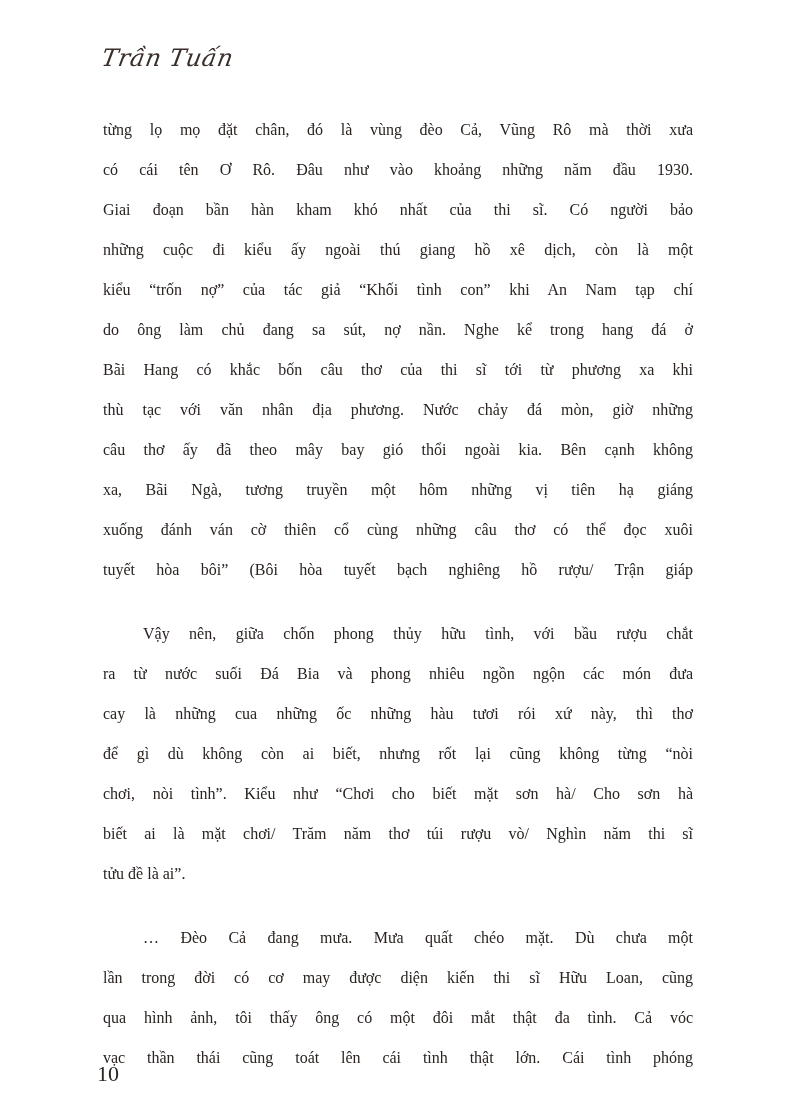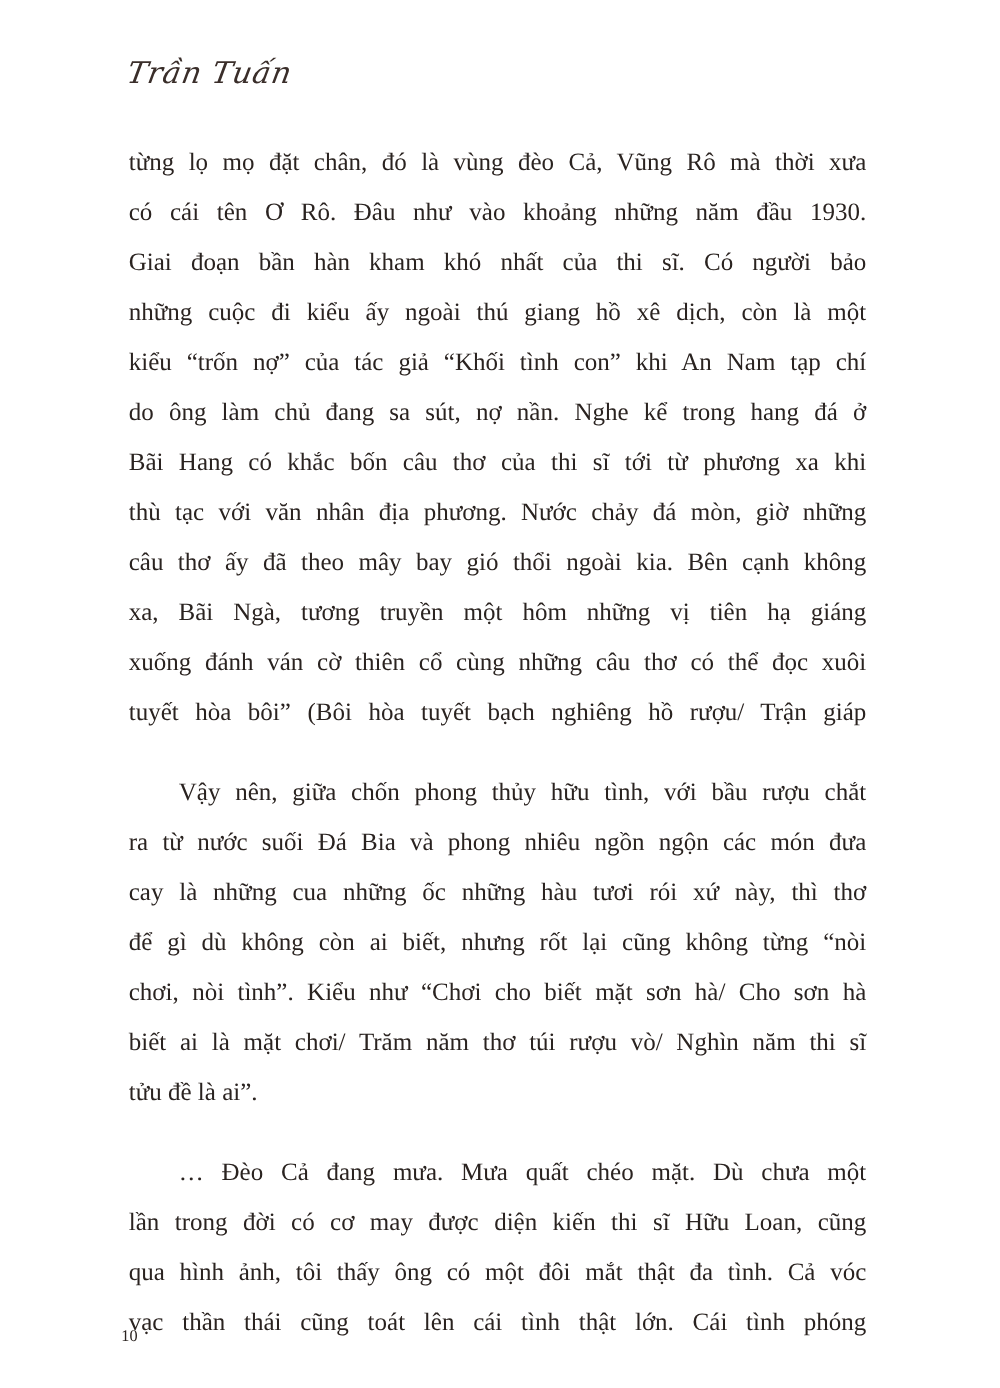--- a/index.html
+++ b/index.html
@@ -23,33 +23,33 @@
   }
   .body-text {
     position: absolute;
     left: 103px; top: 110px;
     width: 590px;
   }
   .line {
     display: block;
     height: 40px;
     line-height: 40px;
-    font-size: 20px;
+    font-size: 16px;
     white-space: nowrap;
     text-align: justify;
     text-align-last: justify;
   }
   .line.last { text-align-last: left; }
   .line.indent { padding-left: 40px; margin-top: 10px; }
   .para-gap { height: 14px; }
   .it { }
   .page-number {
     position: absolute;
     left: 97px; top: 1061px;
-    font-size: 13px;
+    font-size: 22px;
     color: #2a2320;
   }
 </style>
 </head>
 <body>
 
 <div class="running-head">Trần Tuấn</div>
 
 <div class="body-text">
 

